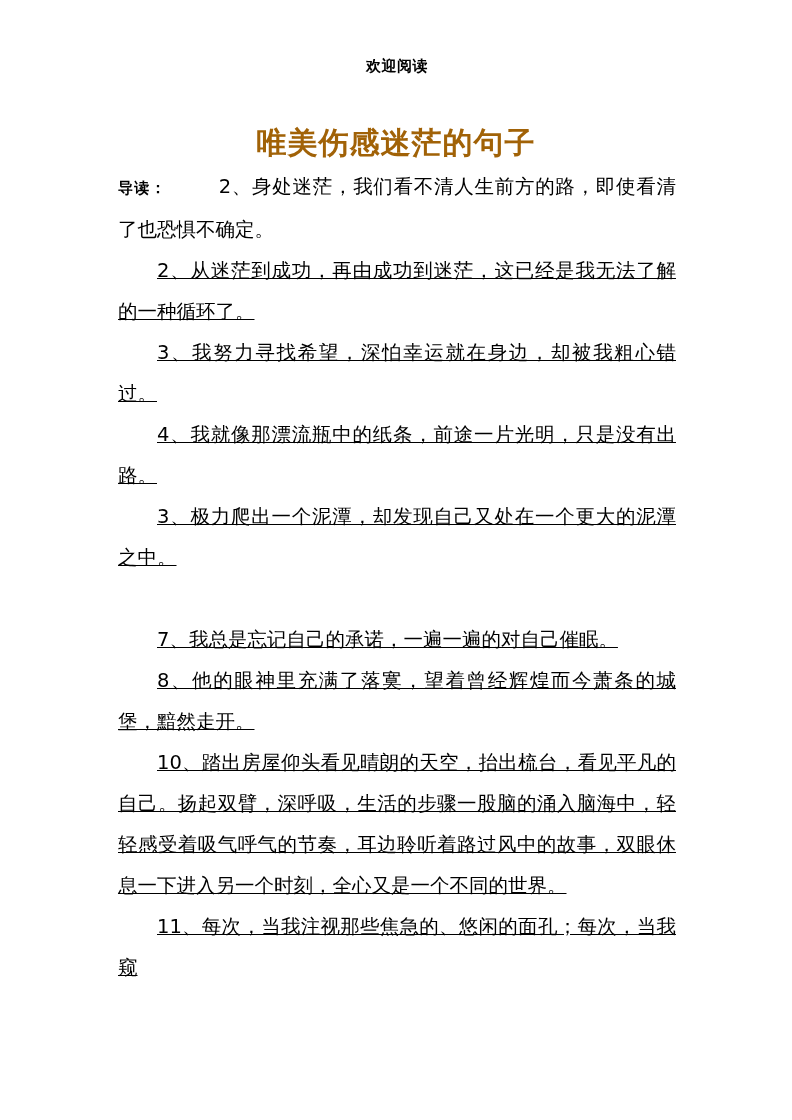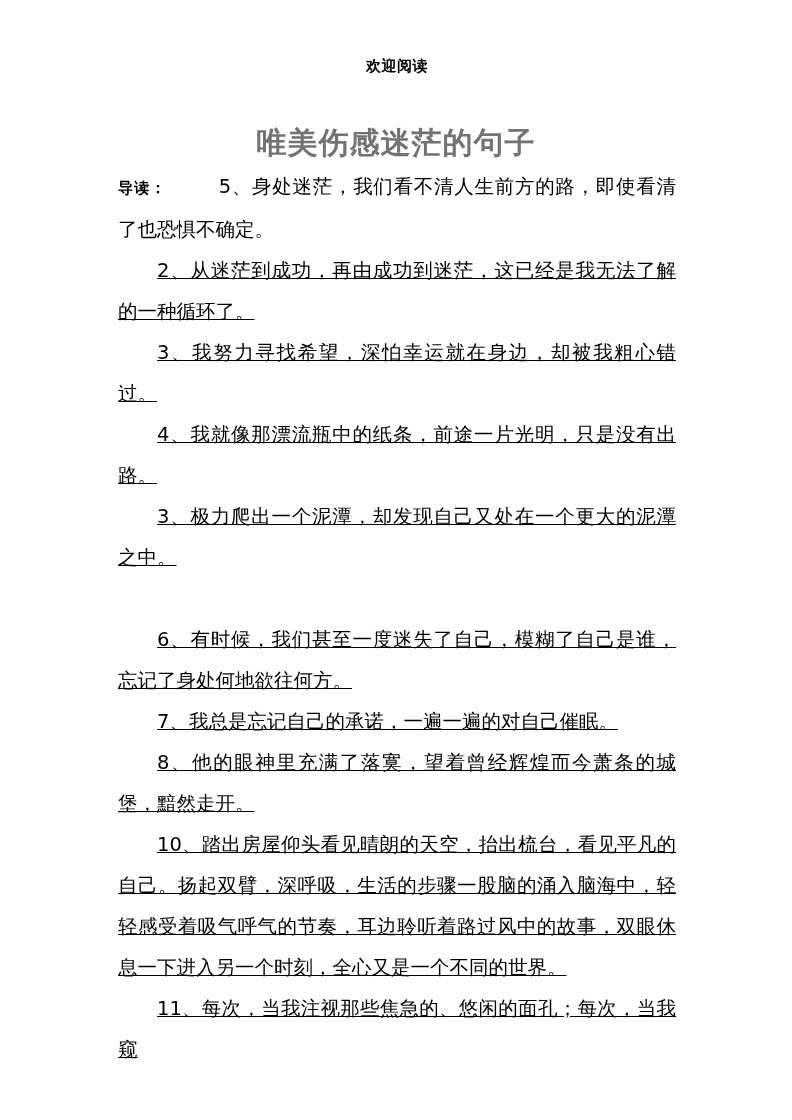--- a/index.html
+++ b/index.html
@@ -42,21 +42,21 @@
   
   .doc-title {
     position: absolute;
     left: 0;
     top: 103px;
     width: 792px;
     text-align: center;
     font-size: 30px;
     font-weight: bold;
     letter-spacing: 1px;
-    color: #737373;
+    color: #a16207;
     line-height: 40px;
   }
 
   
   .body-block {
     position: absolute;
     left: 118px;
     top: 166px;
     width: 558px;
   }
@@ -96,33 +96,32 @@
 <body>
 
 <div class="page">
 
   <div class="running-header">欢迎阅读</div>
 
   <h1 class="doc-title">唯美伤感迷茫的句子</h1>
 
   <div class="body-block">
 
-    <p class="para"><span class="lead-label">导读：</span><span class="lead-gap"></span><span>5、身处迷茫，我们看不清人生前方的路，即使看清了也恐惧不确定。</span></p>
+    <p class="para"><span class="lead-label">导读：</span><span class="lead-gap"></span><span>2、身处迷茫，我们看不清人生前方的路，即使看清了也恐惧不确定。</span></p>
 
     <p class="para indent">2、从迷茫到成功，再由成功到迷茫，这已经是我无法了解的一种循环了。</p>
 
     <p class="para indent">3、我努力寻找希望，深怕幸运就在身边，却被我粗心错过。</p>
 
     <p class="para indent">4、我就像那漂流瓶中的纸条，前途一片光明，只是没有出路。</p>
 
     <p class="para indent">3、极力爬出一个泥潭，却发现自己又处在一个更大的泥潭之中。</p>
 
     <div class="spacer-line"></div>
 
-    <p class="para indent">6、有时候，我们甚至一度迷失了自己，模糊了自己是谁，忘记了身处何地欲往何方。</p>
 
     <p class="para indent">7、我总是忘记自己的承诺，一遍一遍的对自己催眠。</p>
 
     <p class="para indent">8、他的眼神里充满了落寞，望着曾经辉煌而今萧条的城堡，黯然走开。</p>
 
 
     <p class="para indent">10、踏出房屋仰头看见晴朗的天空，抬出梳台，看见平凡的自己。扬起双臂，深呼吸，生活的步骤一股脑的涌入脑海中，轻轻感受着吸气呼气的节奏，耳边聆听着路过风中的故事，双眼休息一下进入另一个时刻，全心又是一个不同的世界。</p>
 
     <p class="para indent">11、每次，当我注视那些焦急的、悠闲的面孔；每次，当我窥</p>
 

